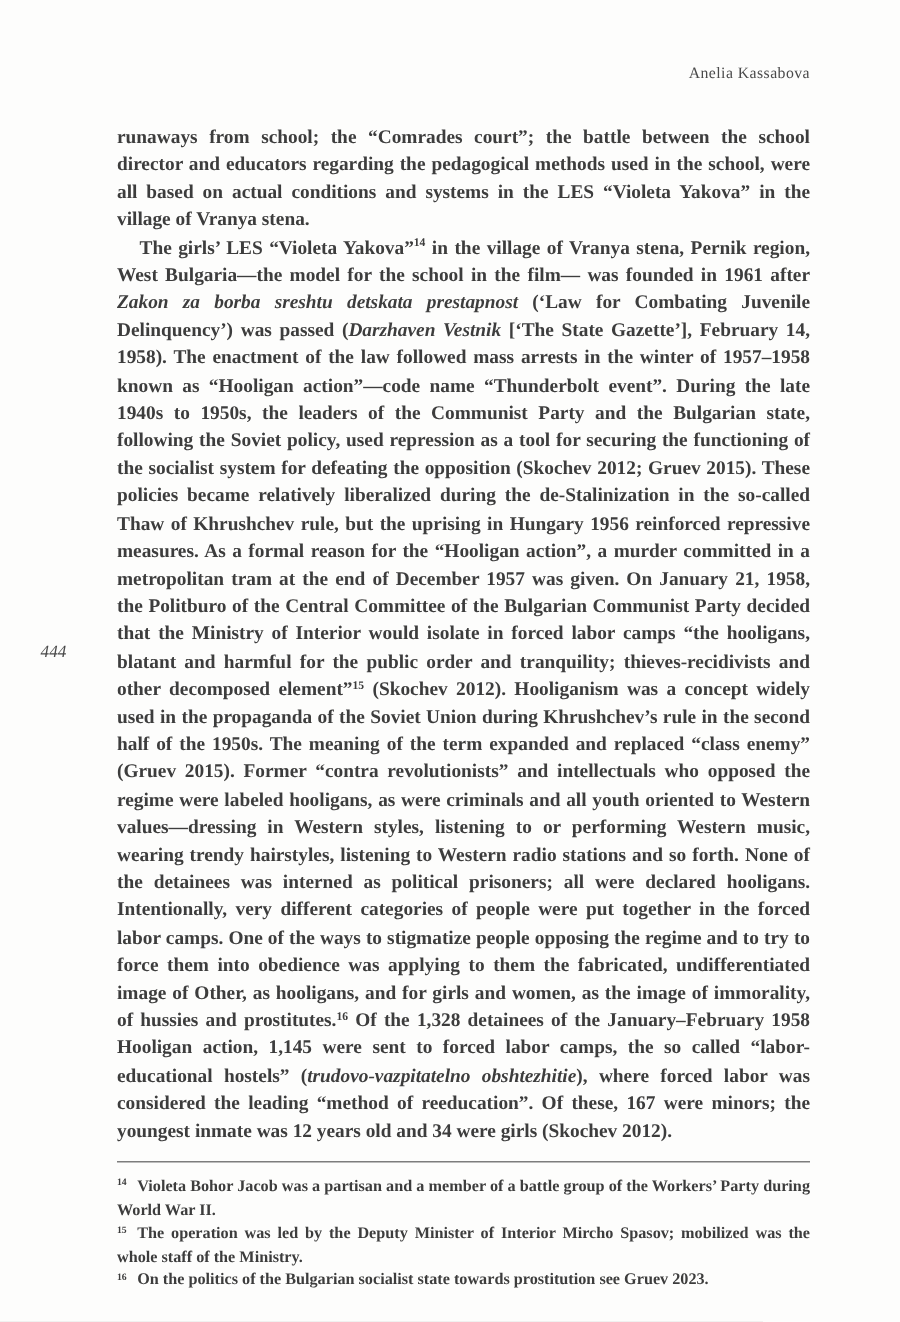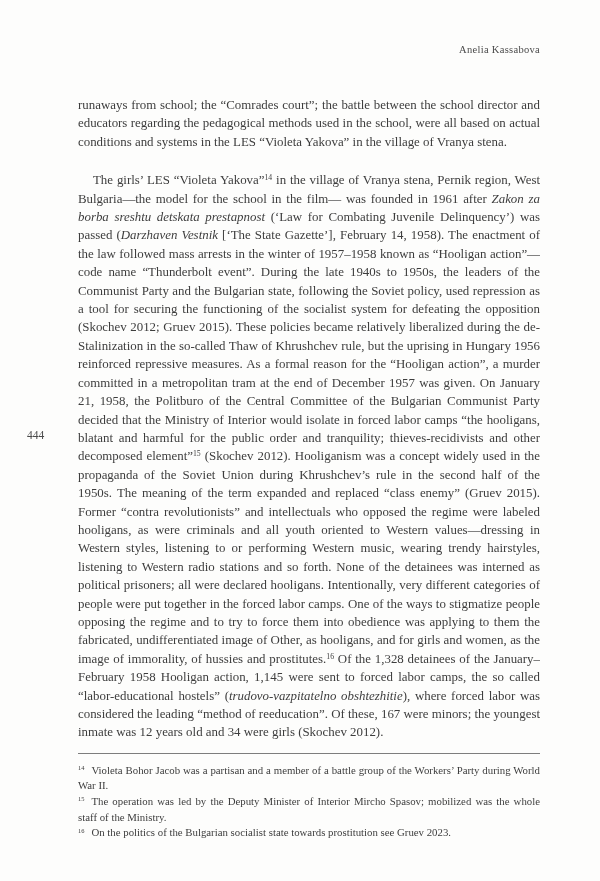--- a/index.html
+++ b/index.html
@@ -21,34 +21,36 @@
     font-size: 10.5px;
     letter-spacing: 0.3px;
     color: var(--header-color, #4a4a4a);
   }
   .page-number {
     position: absolute;
     left: 27px;
     top: 429px;
     font-size: 11.5px;
     color: var(--header-color, #4a4a4a);
+    font-style: italic;
   }
   .text-column {
     position: absolute;
     left: 78px;
-    top: 96px;
+    top: 82px;
     width: 462px;
+    font-weight: bold;
   }
   .para {
     font-size: 12.9px;
     line-height: 18.4px;
     text-align: justify;
     color: var(--text-color, #3d3d3d);
   }
-  .para.indent { text-indent: 15px; margin-top: 20px; }
+  .para.indent { text-indent: 15px; }
   .para em { font-style: italic; }
   sup {
     font-size: 0.6em;
     line-height: 0;
     vertical-align: baseline;
     position: relative;
     top: -0.55em;
   }
   .footnote-separator {
     border: none;

